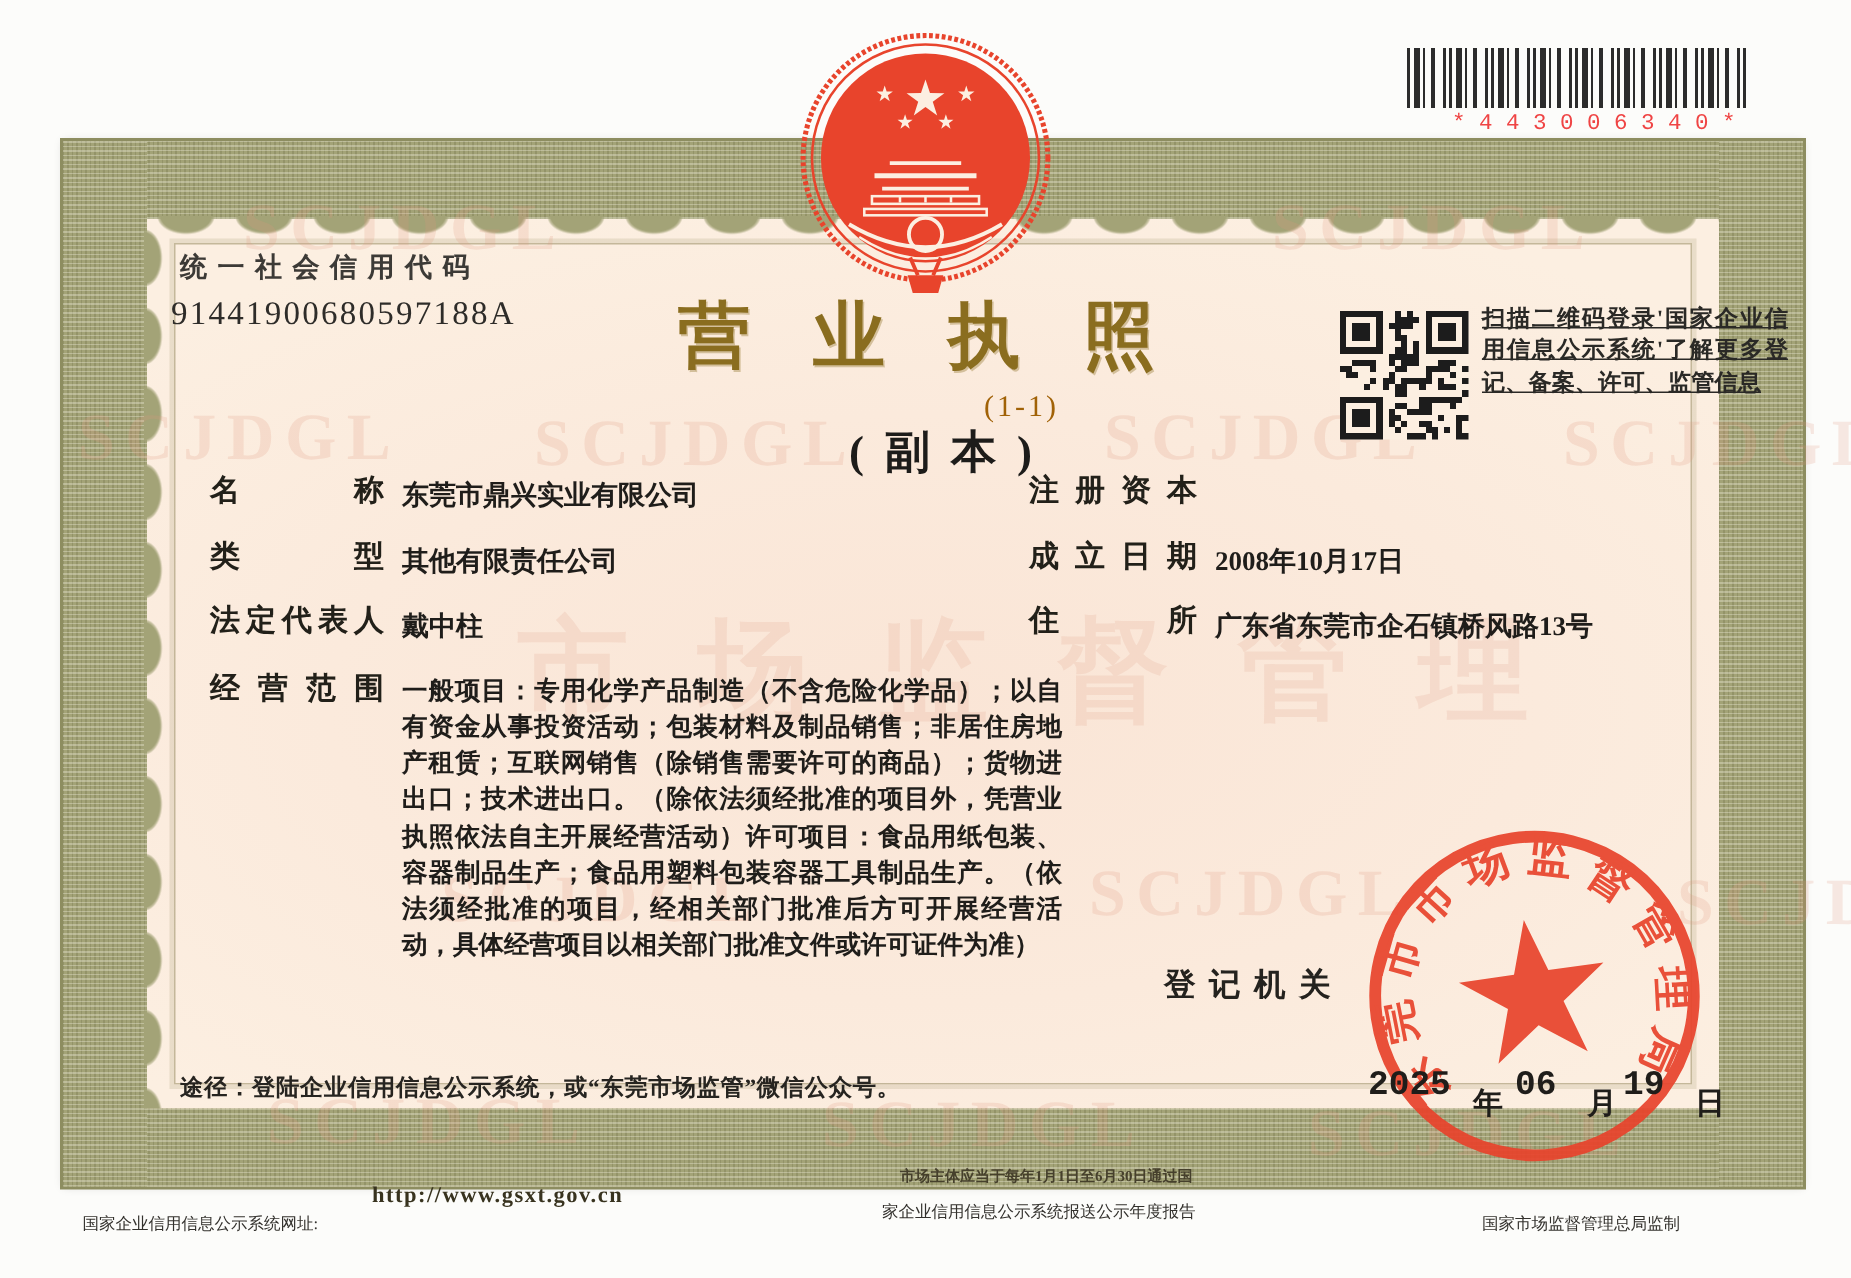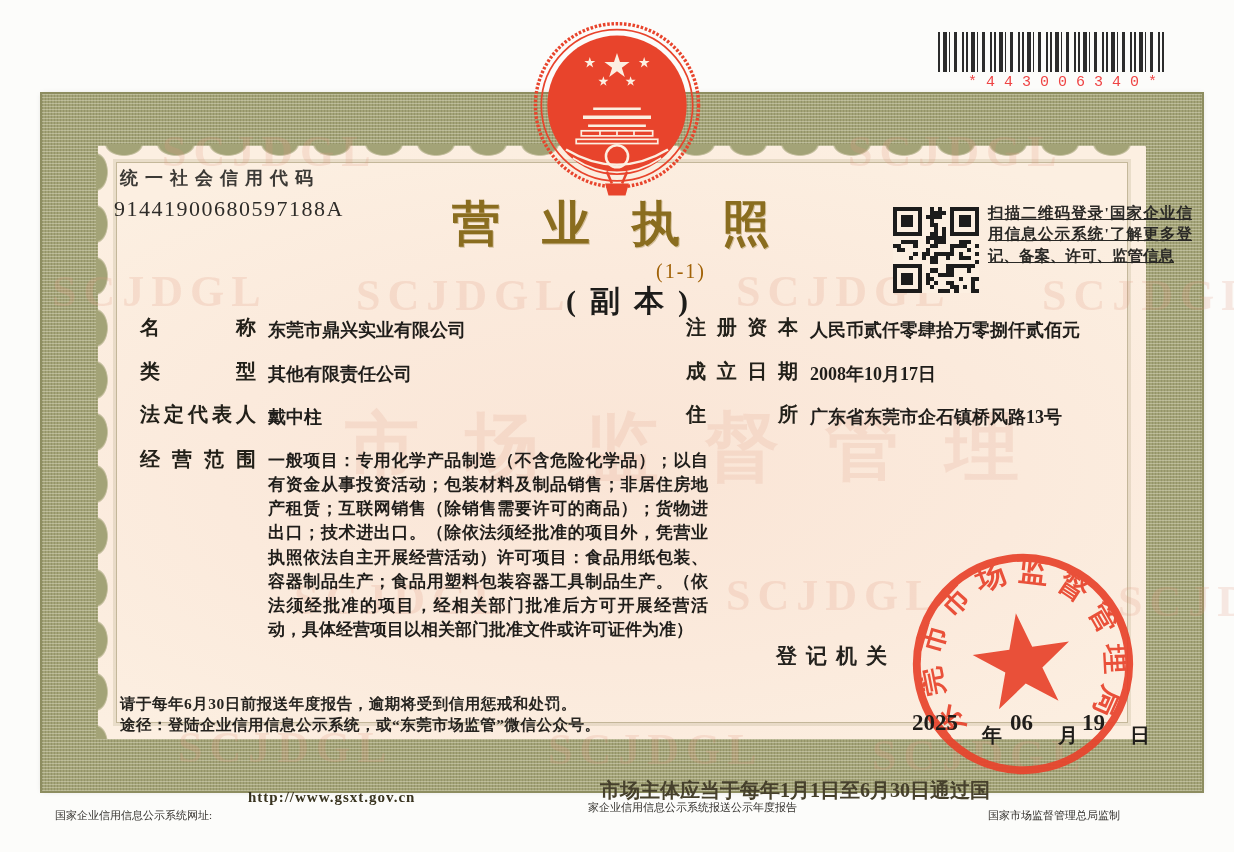--- a/index.html
+++ b/index.html
@@ -59,26 +59,26 @@
   
   .flabel{position:absolute;width:116px;font-size:20px;font-weight:bold;color:#222019;
           text-align:justify;text-align-last:justify;line-height:1.1;}
   .fvalue{position:absolute;font-size:18px;color:#1f1d1a;font-weight:bold;}
   .scope{width:440px;line-height:1.42;text-align:justify;font-size:17px;}
   
   .reg-label{position:absolute;left:776px;top:642px;font-size:21px;font-weight:bold;
              letter-spacing:9px;color:#24221e;white-space:nowrap;}
   .seal{position:absolute;left:905px;top:546px;width:236px;height:236px;opacity:.92;transform:rotate(-8deg);}
   .date span{position:absolute;color:#1f1d1a;font-weight:bold;}
-  .d-num{font-size:23px;color:#3b3935;}
+  .d-num{font-size:23px;color:#3b3935;font-family:Liberation Mono, monospace;}
   .d-unit{font-size:20px;}
   
   .note{position:absolute;left:120px;font-size:15.5px;color:#262420;font-weight:bold;letter-spacing:.5px;}
   .band-url{position:absolute;left:248px;top:777px;font-size:15px;font-weight:bold;color:#38331f;letter-spacing:1px;margin-top:12px;}
-  .band-note{position:absolute;left:600px;top:777px;font-size:20px;font-weight:bold;color:#46402c;}
+  .band-note{position:absolute;left:600px;top:777px;font-size:10px;font-weight:bold;color:#46402c;}
   .foot{position:absolute;font-size:11px;color:#33312d;}
   .emblem{position:absolute;left:532px;top:22px;width:170px;height:182px;}
 </style>
 </head>
 <body>
 
 <div class="page">
 
   <div class="frame">
     <div class="interior"></div>
@@ -286,21 +286,20 @@
   <span class="flabel" style="left:140px;top:360px">类型</span>
   <span class="fvalue" style="left:268px;top:362px">其他有限责任公司</span>
 
   <span class="flabel" style="left:140px;top:403px">法定代表人</span>
   <span class="fvalue" style="left:268px;top:405px">戴中柱</span>
 
   <span class="flabel" style="left:140px;top:448px">经营范围</span>
   <span class="fvalue scope" style="left:268px;top:449px">一般项目：专用化学产品制造（不含危险化学品）；以自有资金从事投资活动；包装材料及制品销售；非居住房地产租赁；互联网销售（除销售需要许可的商品）；货物进出口；技术进出口。（除依法须经批准的项目外，凭营业执照依法自主开展经营活动）许可项目：食品用纸包装、容器制品生产；食品用塑料包装容器工具制品生产。（依法须经批准的项目，经相关部门批准后方可开展经营活动，具体经营项目以相关部门批准文件或许可证件为准）</span>
 
   <span class="flabel" style="left:686px;top:316px;width:112px">注册资本</span>
-  <span class="fvalue" style="left:810px;top:318px">人民币贰仟零肆拾万零捌仟贰佰元</span>
 
   <span class="flabel" style="left:686px;top:360px;width:112px">成立日期</span>
   <span class="fvalue" style="left:810px;top:362px">2008年10月17日</span>
 
   <span class="flabel" style="left:686px;top:403px;width:112px">住所</span>
   <span class="fvalue" style="left:810px;top:405px">广东省东莞市企石镇桥风路13号</span>
 
   <div class="reg-label">登记机关</div>
 
   <div class="seal">
@@ -316,21 +315,20 @@
 
   <div class="date">
     <span class="d-num" style="left:912px;top:710px">2025</span>
     <span class="d-unit" style="left:982px;top:722px">年</span>
     <span class="d-num" style="left:1010px;top:710px">06</span>
     <span class="d-unit" style="left:1058px;top:722px">月</span>
     <span class="d-num" style="left:1082px;top:710px">19</span>
     <span class="d-unit" style="left:1130px;top:722px">日</span>
   </div>
 
-  <div class="note" style="top:694px">请于每年6月30日前报送年度报告，逾期将受到信用惩戒和处罚。</div>
   <div class="note" style="top:715px">途径：登陆企业信用信息公示系统，或“东莞市场监管”微信公众号。</div>
 
   <div class="band-url">http://www.gsxt.gov.cn</div>
   <div class="band-note">市场主体应当于每年1月1日至6月30日通过国</div>
 
   <div class="foot" style="left:55px;top:808px">国家企业信用信息公示系统网址:</div>
   <div class="foot" style="left:588px;top:800px">家企业信用信息公示系统报送公示年度报告</div>
   <div class="foot" style="left:988px;top:808px">国家市场监督管理总局监制</div>
 
 </div>

